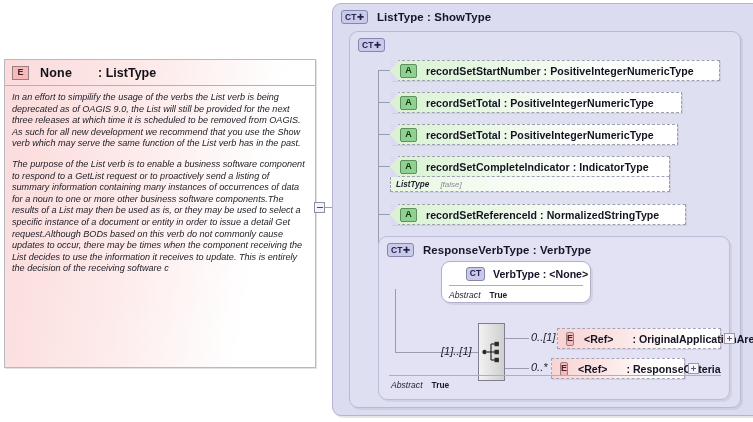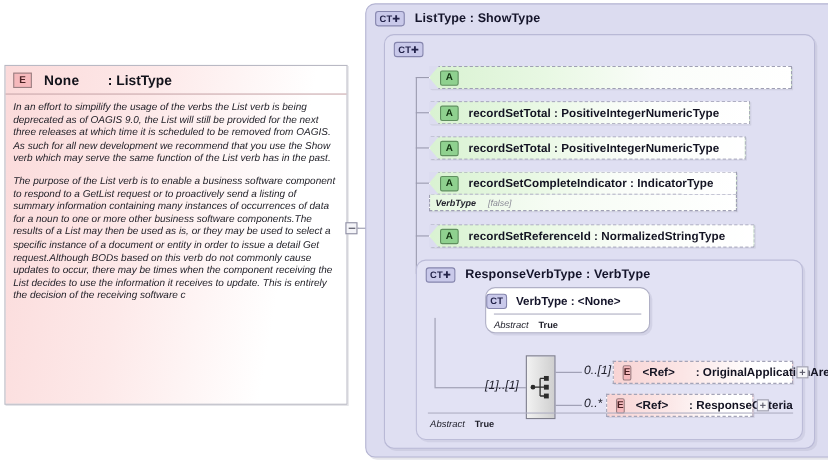--- a/index.html
+++ b/index.html
@@ -124,21 +124,21 @@
     margin-left:5px;
   }
   .facet-val{font-size:8px;color:#8a8a96;margin-left:11px;font-style:italic;}
 
   
   .vt-box{
     position:absolute;left:62px;top:24px;width:150px;height:42px;
     background:#ffffff;border:1px solid #b0b0c6;border-radius:9px;
     box-shadow:2px 2px 0 rgba(150,150,175,.20);box-sizing:border-box;
   }
-  .vt-hdr{display:flex;align-items:center;height:23px;padding-left:0;}
+  .vt-hdr{display:flex;align-items:center;height:23px;padding-left:24px;}
   .vt-txt{font-size:10.6px;font-weight:bold;color:#14142a;margin-left:8px;}
   .vt-rule{height:1px;background:#aeaec2;margin:0 7px;}
   .vt-abs{display:flex;align-items:center;height:17px;padding-left:7px;}
   .abs-name{font-size:8.6px;font-style:italic;color:#1d1d28;}
   .abs-val{font-size:8.4px;font-weight:bold;color:#1d1d28;margin-left:9px;}
 
   
   .inner-foot{position:absolute;left:10px;bottom:6px;width:332px;}
   .inner-foot .vt-rule{margin:0;}
   .inner-foot .vt-abs{padding-left:2px;}
@@ -224,41 +224,42 @@
       <div class="tree" style="left:28px;top:38px;width:12px;height:1px;"></div>
       <div class="tree" style="left:28px;top:70px;width:12px;height:1px;"></div>
       <div class="tree" style="left:28px;top:102px;width:12px;height:1px;"></div>
       <div class="tree" style="left:28px;top:134px;width:12px;height:1px;"></div>
       <div class="tree" style="left:28px;top:182px;width:12px;height:1px;"></div>
       <div class="tree" style="left:28px;top:216px;width:12px;height:1px;"></div>
 
       <div class="attr" style="left:40px;top:28px;width:330px;">
         <span class="notch"></span>
         <span class="badge badge-a">A</span>
+        <span class="attr-txt">recordSetStartNumber : PositiveIntegerNumericType</span>
       </div>
 
       <div class="attr" style="left:40px;top:60px;width:292px;">
         <span class="notch"></span>
         <span class="badge badge-a">A</span>
         <span class="attr-txt">recordSetTotal : PositiveIntegerNumericType</span>
       </div>
 
       <div class="attr" style="left:40px;top:92px;width:288px;">
         <span class="notch"></span>
         <span class="badge badge-a">A</span>
         <span class="attr-txt">recordSetTotal : PositiveIntegerNumericType</span>
       </div>
 
       <div class="attr" style="left:40px;top:124px;width:280px;">
         <span class="notch"></span>
         <span class="badge badge-a">A</span>
         <span class="attr-txt">recordSetCompleteIndicator : IndicatorType</span>
       </div>
       <div class="facet" style="left:40px;top:145px;width:280px;">
-        <span class="facet-name">VerbType</span>
+        <span class="facet-name">ListType</span>
         <span class="facet-val">[false]</span>
       </div>
 
       <div class="attr" style="left:40px;top:172px;width:296px;">
         <span class="notch"></span>
         <span class="badge badge-a">A</span>
         <span class="attr-txt">recordSetReferenceId : NormalizedStringType</span>
       </div>
 
       <div class="ct-inner">

